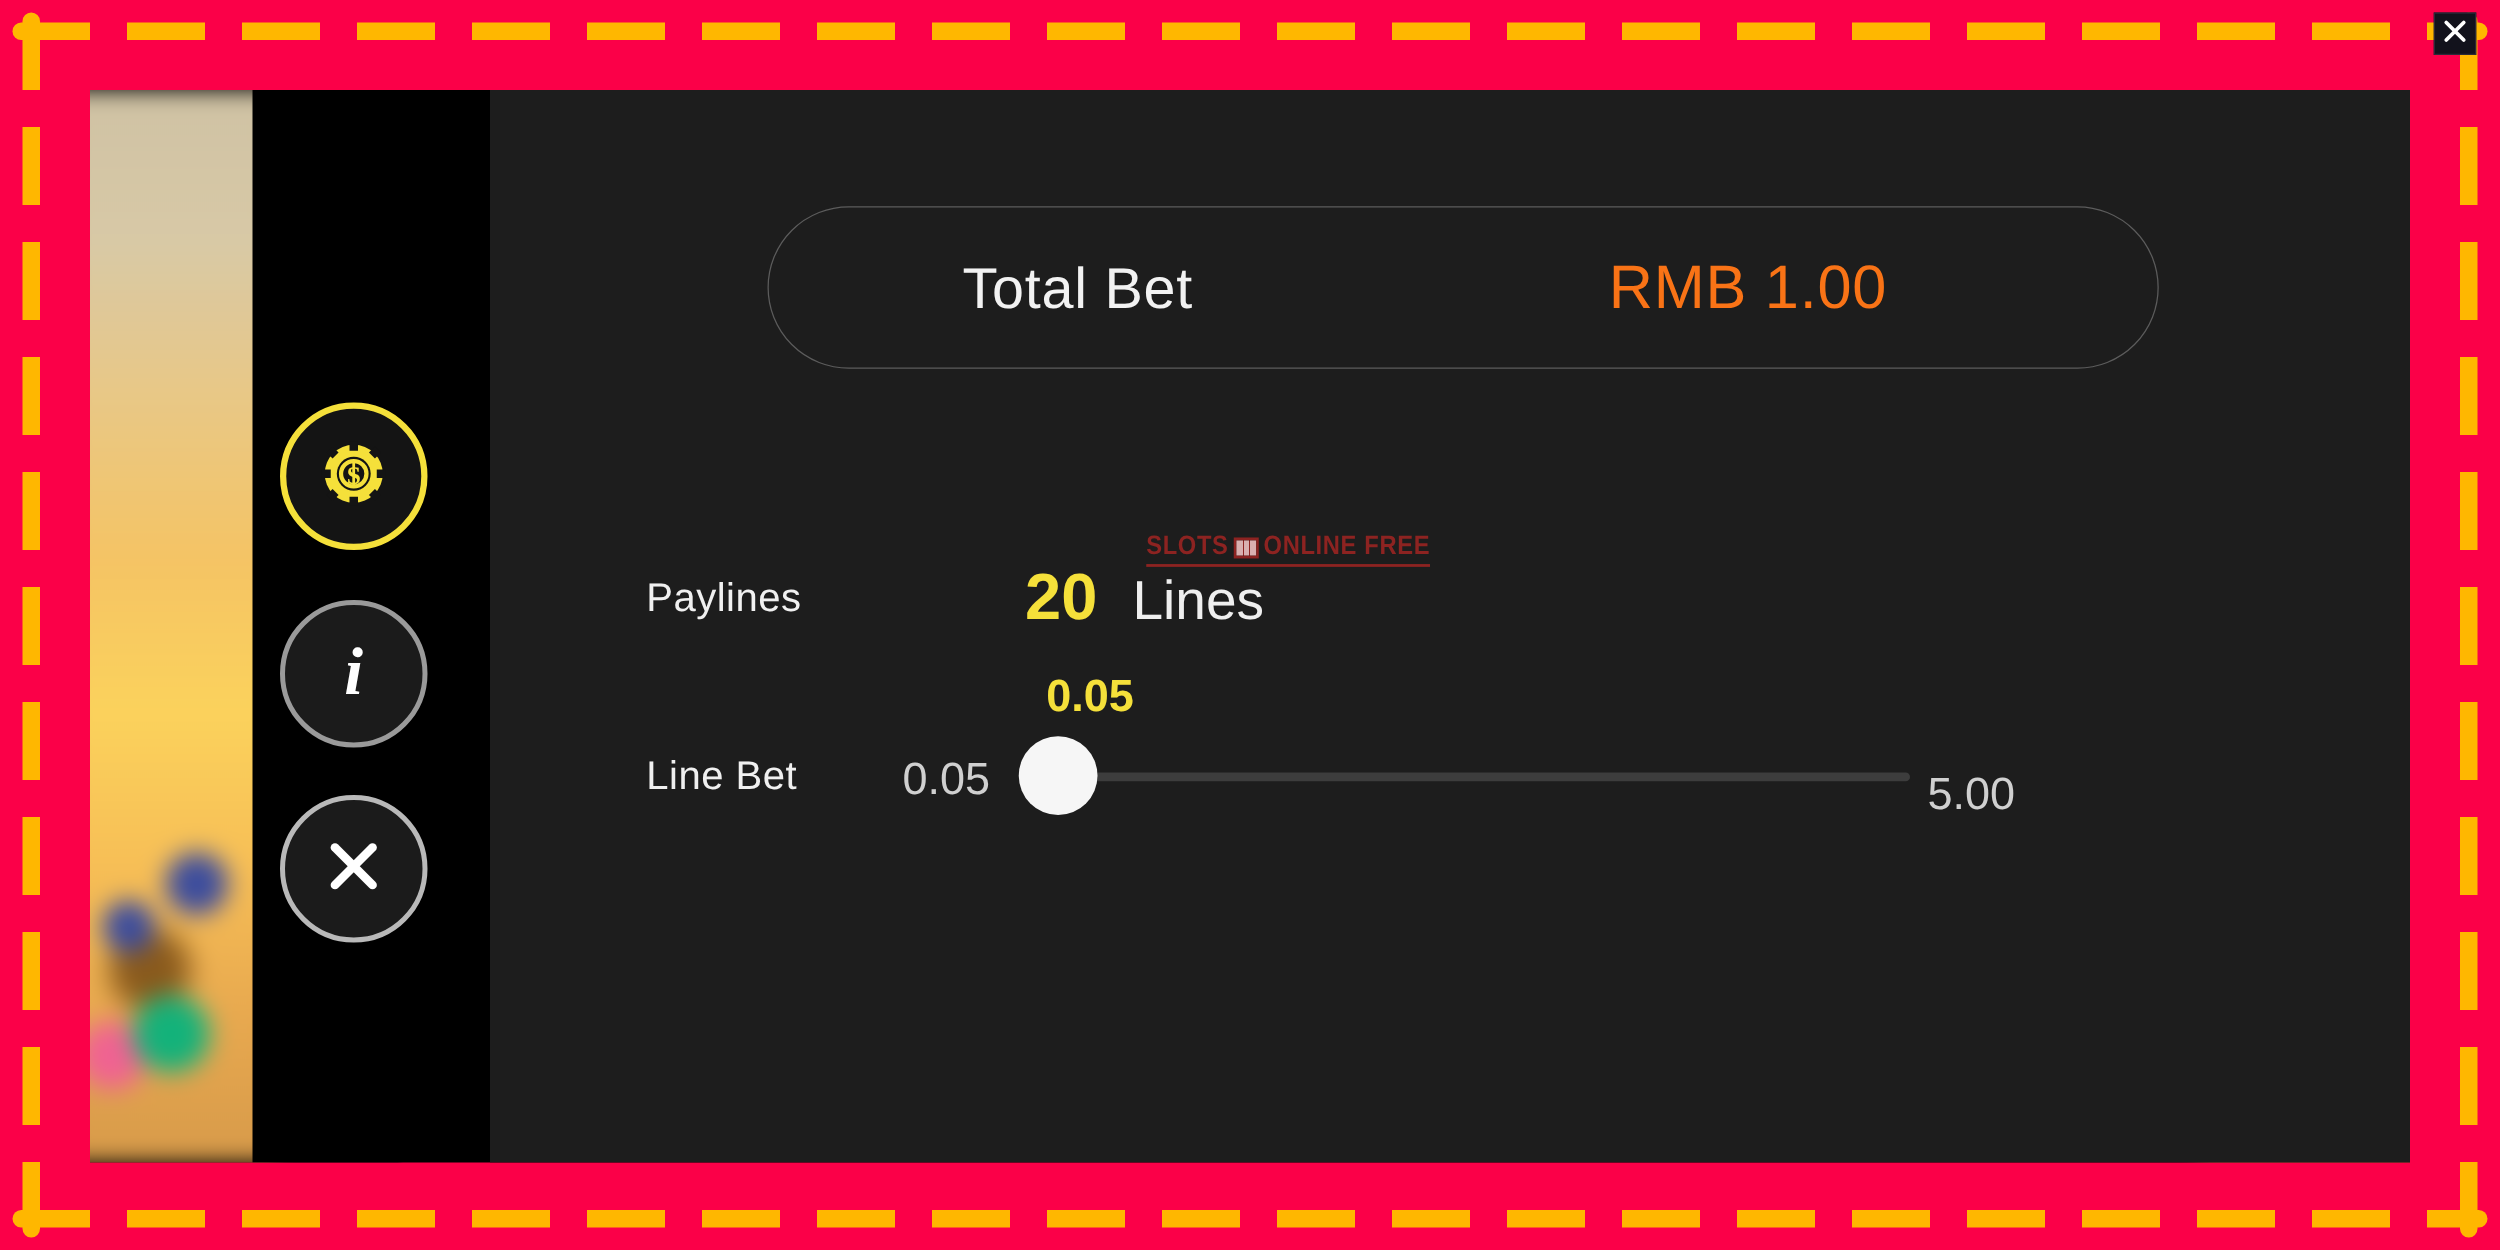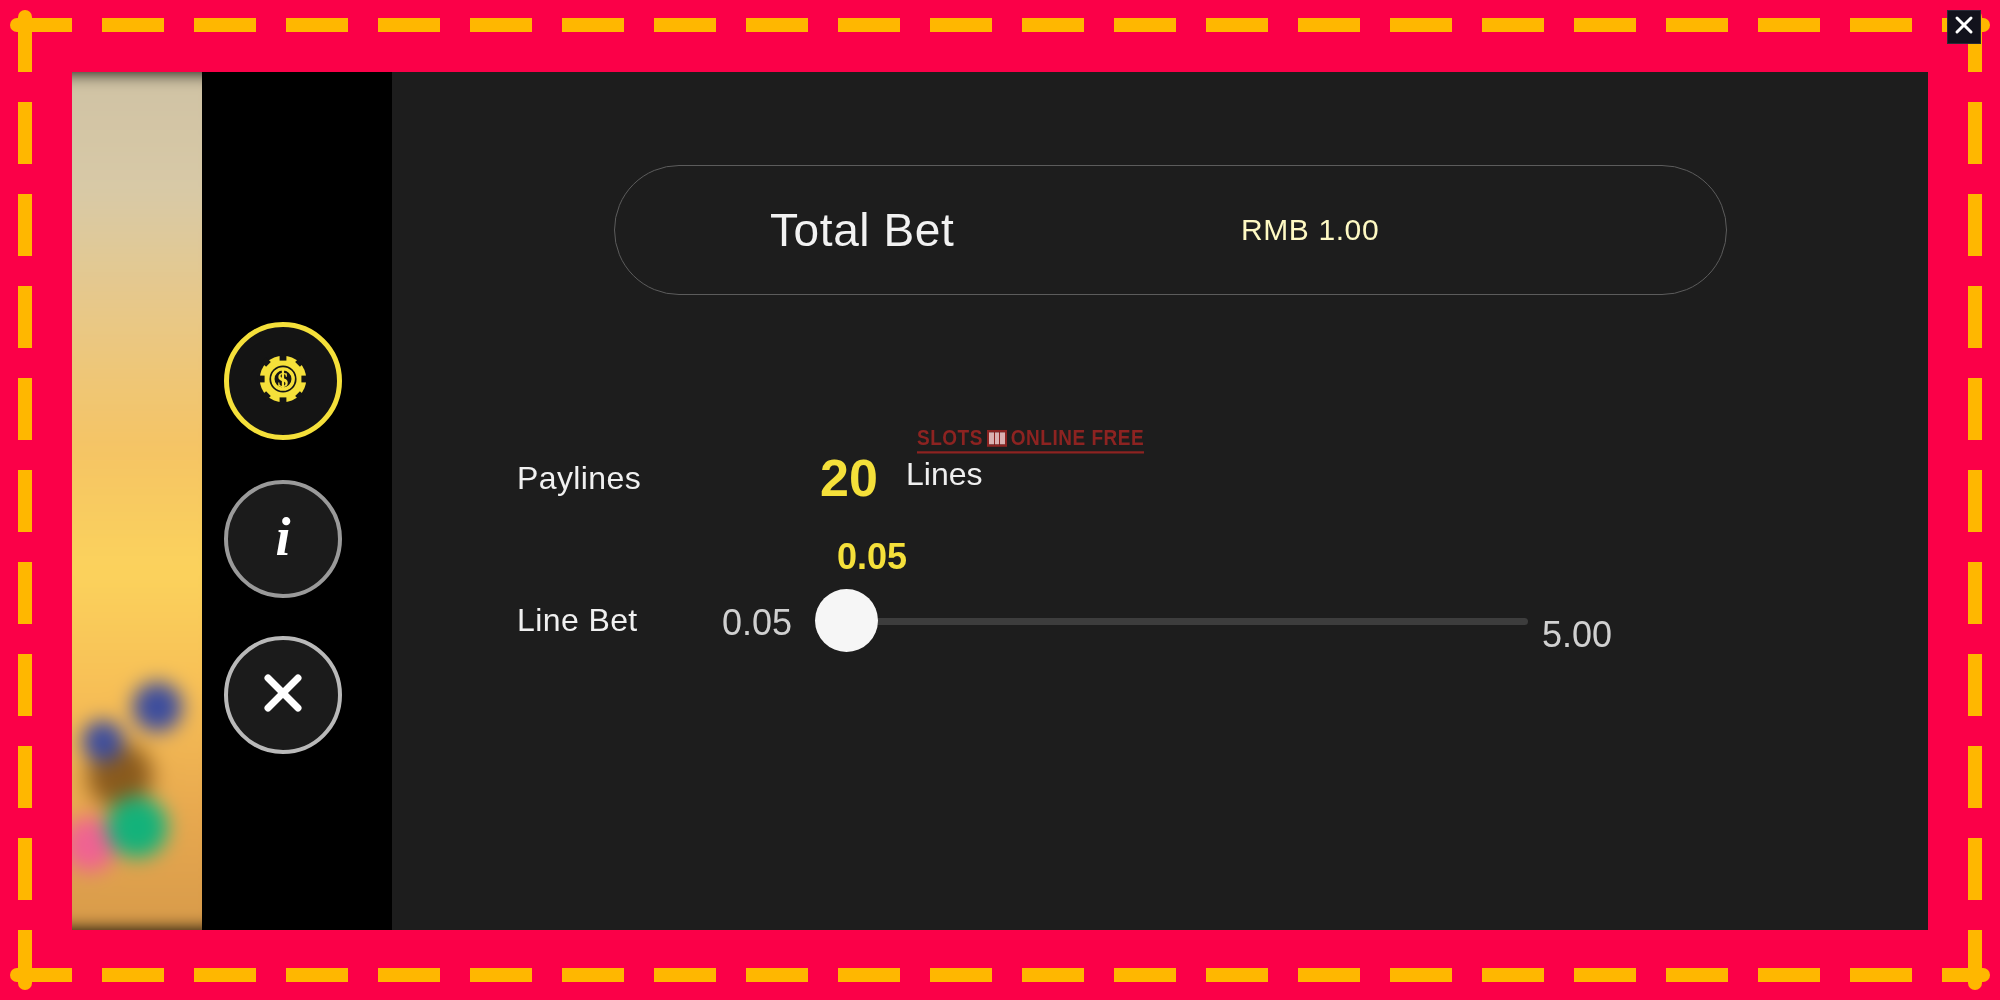--- a/index.html
+++ b/index.html
@@ -106,41 +106,41 @@
     width:1113px; height:130px;
     border:1px solid #5c5c5c;
     border-radius:66px;
     display:flex; align-items:center;
   }
   #total-bet-label{
     position:absolute; left:155px;
     color:#f2f2f2; font-size:46px; letter-spacing:.6px;
   }
   #total-bet-value{
-    position:absolute; left:626px;
-    color:#fef9c3; font-size:30px; letter-spacing:.6px;
+    position:absolute; left:672px;
+    color:#f97316; font-size:49px; letter-spacing:.6px;
   }
 
   
   .row{ position:absolute; left:0; right:0; }
   .row-label{
     position:absolute; left:125px;
     color:#f0f0f0; font-size:32px; letter-spacing:.4px;
     white-space:nowrap;
   }
 
   
   #row-paylines{ top:388px; height:60px; }
   #paylines-count{
     position:absolute; left:428px; top:-12px;
     color:#f5e03a; font-size:52px; font-weight:700;
   }
   #paylines-unit{
     position:absolute; left:514px; top:-4px;
-    color:#efefef; font-size:32px;
+    color:#efefef; font-size:44px;
   }
 
   
   #watermark{
     position:absolute; left:525px; top:355px;
     display:flex; align-items:center; gap:4px;
     font-family:"Liberation Sans", sans-serif;
     font-weight:700; font-size:19px; letter-spacing:.5px;
     color:#8d2321;
     border-bottom:2px solid #8d2321;

